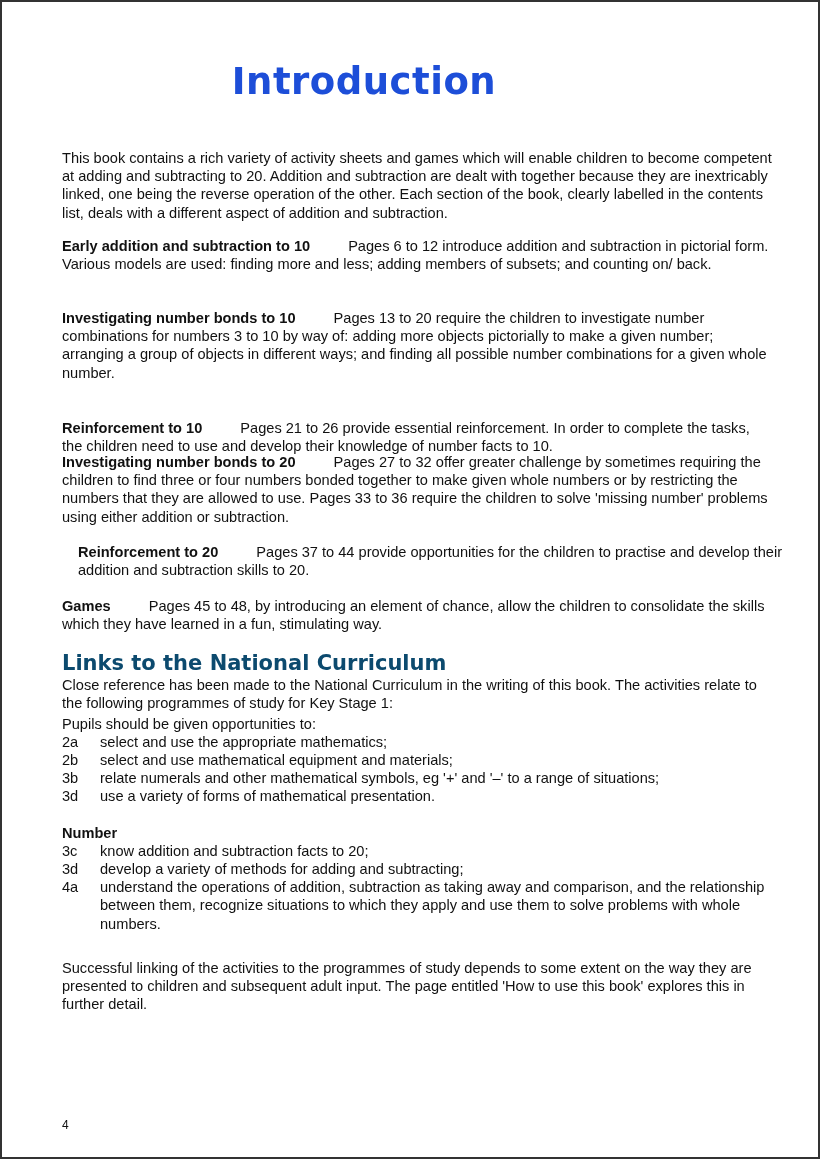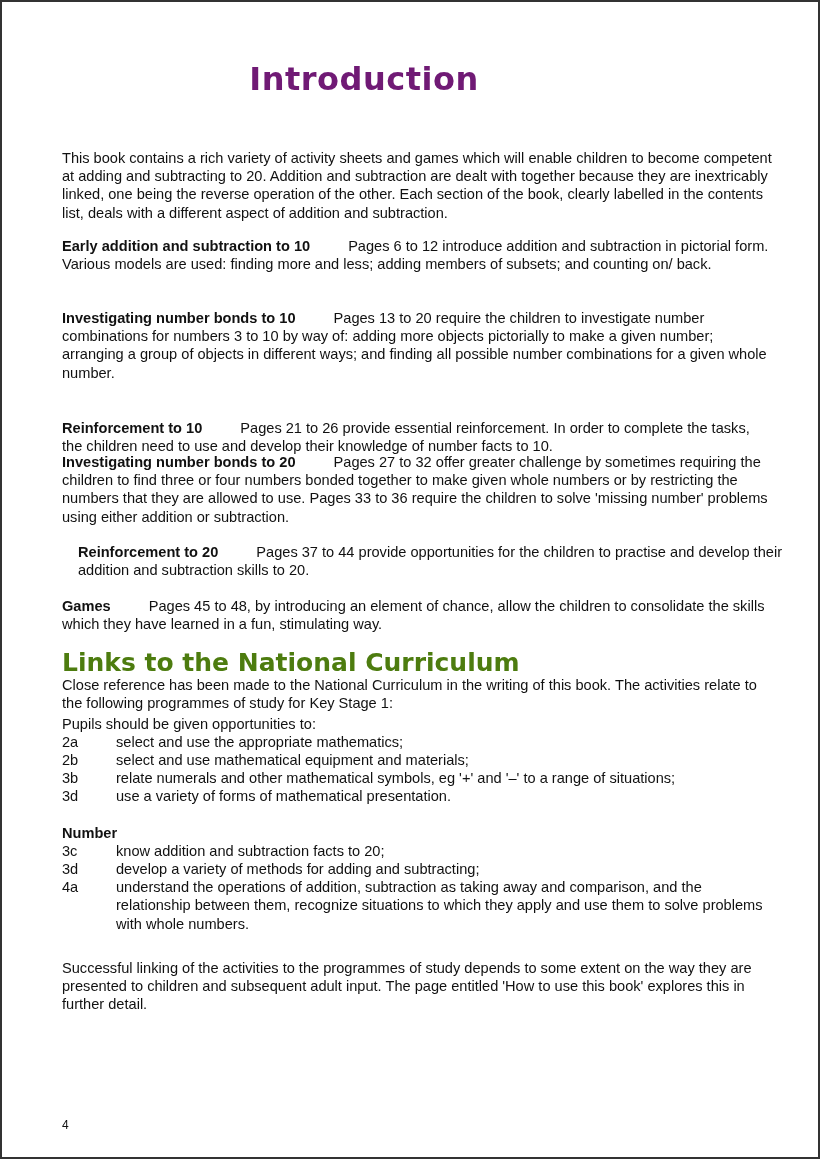--- a/index.html
+++ b/index.html
@@ -1,24 +1,24 @@
 <!DOCTYPE html>
 <html><head>
 <meta charset="utf-8">
 <style>
   html, body { margin:0; padding:0; }
   body { width:820px; height:1159px; background:#fff; position:relative; overflow:hidden; }
   .page { position:absolute; left:0; top:0; width:816px; height:1155px; border:2px solid #333; background:#fff; }
-  .title { position:absolute; left:0; width:724px; top:58px; text-align:center; font-family:"DejaVu Sans", sans-serif; font-weight:bold; font-size:32px; color:#701a75; letter-spacing:0.5px; }
+  .title { position:absolute; left:0; width:724px; top:58px; text-align:center; font-family:"DejaVu Sans", sans-serif; font-weight:bold; font-size:37px; color:#1d4ed8; letter-spacing:0.5px; }
   .body { position:absolute; left:60px; width:710px; font-family:"Liberation Sans", sans-serif; font-size:14.6px; line-height:18.2px; color:#111; }
   .para { margin:0; }
   .b { font-weight:bold; }
   .gap { display:inline-block; width:38px; }
-  .h2 { font-family:"DejaVu Sans", sans-serif; font-weight:bold; font-size:25px; color:#4d7c0f; margin:0; }
-  .list-item { display:flex;gap:16px; }
+  .h2 { font-family:"DejaVu Sans", sans-serif; font-weight:bold; font-size:21px; color:#0c4a6e; margin:0; }
+  .list-item { display:flex; }
   .code { width:38px; flex:none; }
   .pagenum { position:absolute; left:60px; top:1116px; font-family:"Liberation Sans", sans-serif; font-size:12px; color:#111; }
 </style>
 </head>
 <body>
 
 <div class="page">
   <div class="title">Introduction</div>
 
   <div class="body" style="top:147px;">

